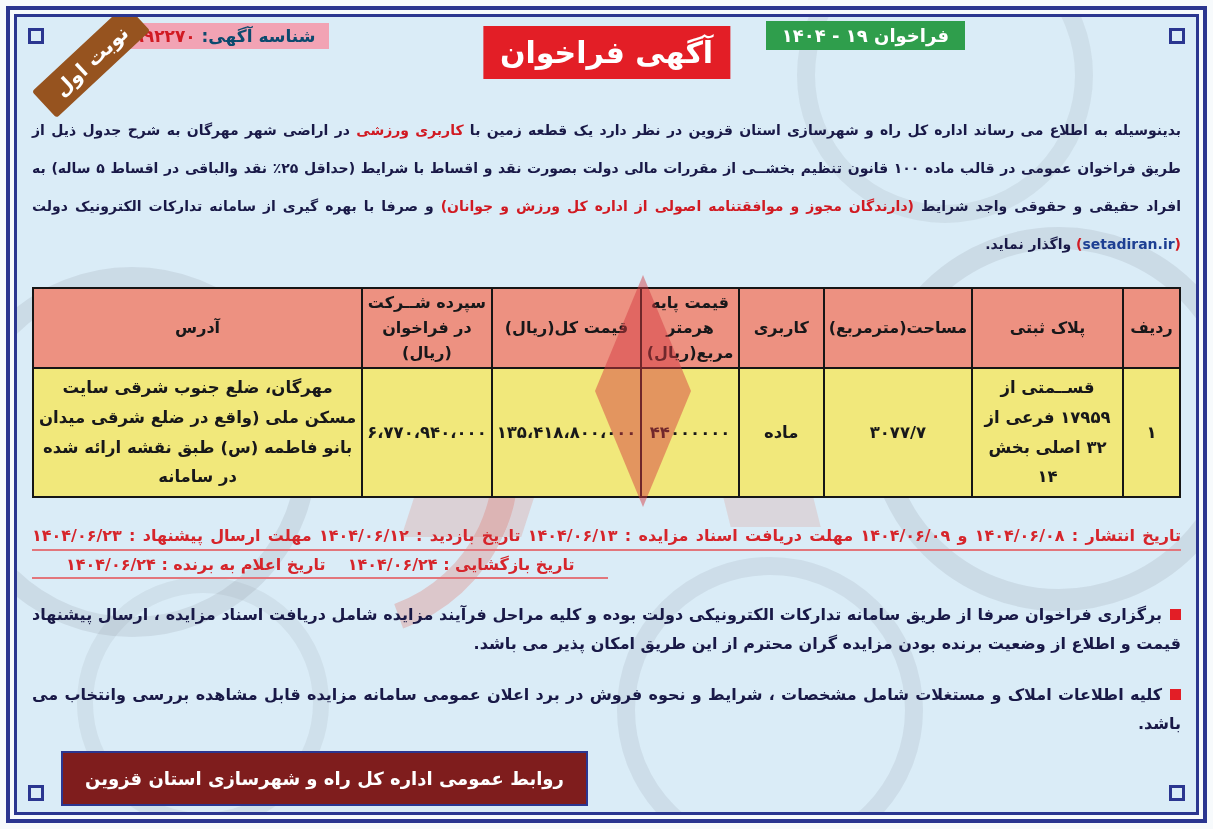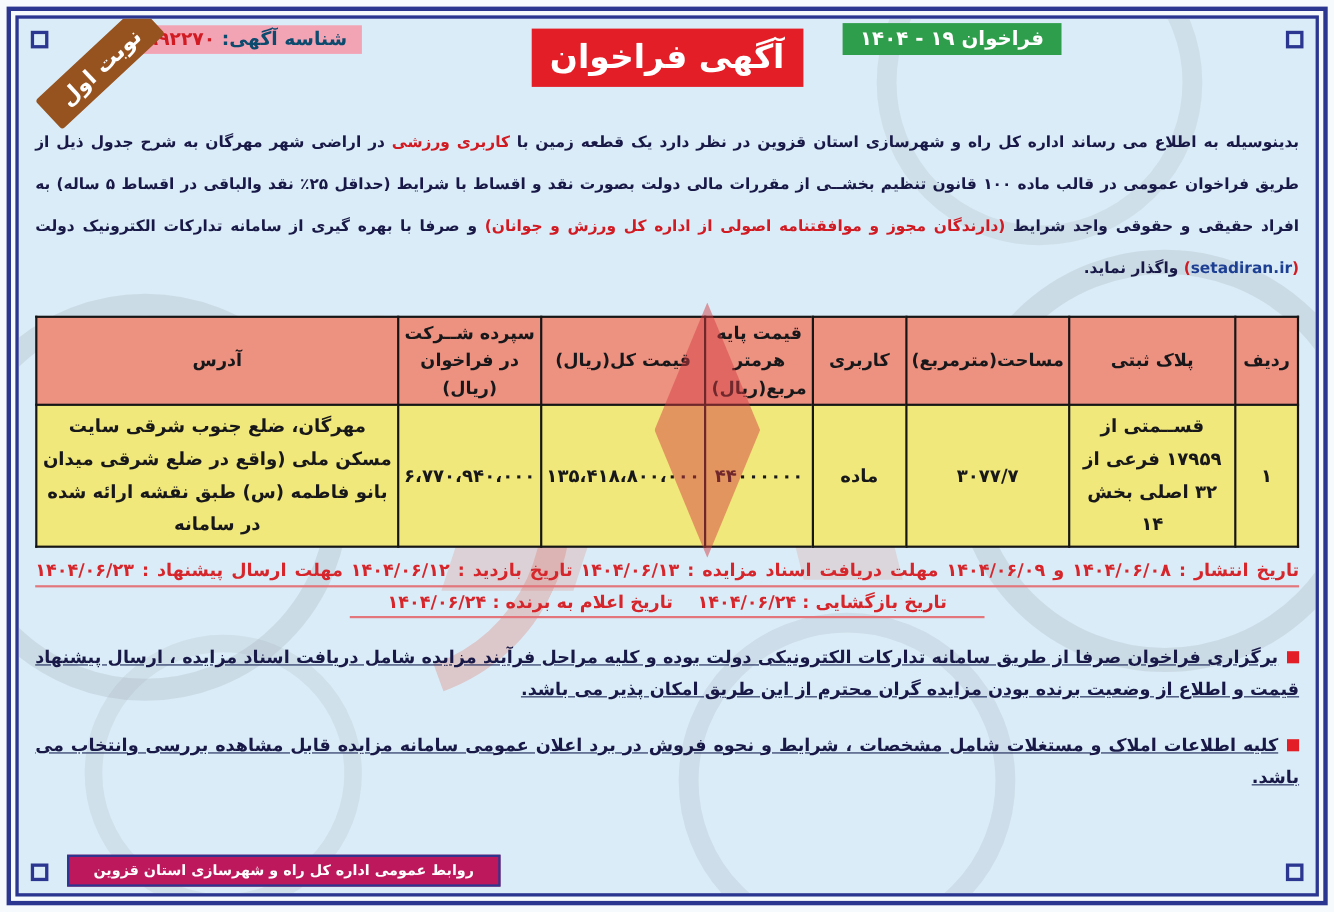--- a/index.html
+++ b/index.html
@@ -48,33 +48,33 @@
   .body-par{margin:0;font-size:14px;line-height:38px;text-align:justify;}
   .seg-navy{color:#191947;} .seg-red{color:#d11a22;} .seg-blue{color:#1d3f93;}
 
   
   table.tbl{clear:both;width:100%;border-collapse:collapse;margin-top:24px;position:relative;z-index:2;}
   .tbl th,.tbl td{border:2.5px solid #161616;text-align:center;vertical-align:middle;}
   .tbl th{background:#ed9181;height:70px;font-size:16px;padding:2px 4px;color:#18181a;line-height:1.55;}
   .tbl td{background:#f1e87b;height:110px;font-size:16.5px;padding:4px 4px;color:#18181a;line-height:1.8;}
 
   
-  .dates{margin-top:11px;color:#d6252b;font-size:16px;}
+  .dates{margin-top:28px;color:#d6252b;font-size:16px;}
   .d1{text-align:justify;text-align-last:justify;border-bottom:2px solid #e2767c;padding-bottom:4px;}
-  .d2{text-align:center;margin-top:4px;}
+  .d2{text-align:left;margin-top:4px;}
   .d2 span{display:inline-block;border-bottom:2px solid #e2767c;padding:0 34px 3px;}
   .notice{margin-top:8px;color:#1b2f80;font-size:15px;text-align:justify;text-align-last:justify;
           border-bottom:2px solid #2b3690;padding-bottom:5px;}
   .heading-green{margin-top:6px;text-align:center;color:#1f8b45;font-size:16.5px;}
   .bullets{margin-top:4px;font-size:16px;color:#1b2558;}
-  .bullet{margin:22px 0;text-align:justify;line-height:1.8;text-decoration:underline;}
+  .bullet{margin:22px 0;text-align:justify;line-height:1.8;}
   .sq{display:inline-block;width:11px;height:11px;background:#e31e26;margin-left:8px;}
 
-  .footer-badge{position:absolute;bottom:6px;left:44px;background:#be185d;color:#fff;font-size:13px;
-          padding:5px 22px;border:2px solid #2b3690;z-index:30;white-space:nowrap;}
+  .footer-badge{position:absolute;bottom:6px;left:44px;background:#7f1d1d;color:#fff;font-size:18px;
+          padding:15px 22px;border:2px solid #2b3690;z-index:30;white-space:nowrap;}
 </style>
 </head>
 <body>
 
 <div class="page">
   <div class="outer-frame"></div>
 
   <div class="inner-frame">
 
     <div class="wm wm-c1"></div>

